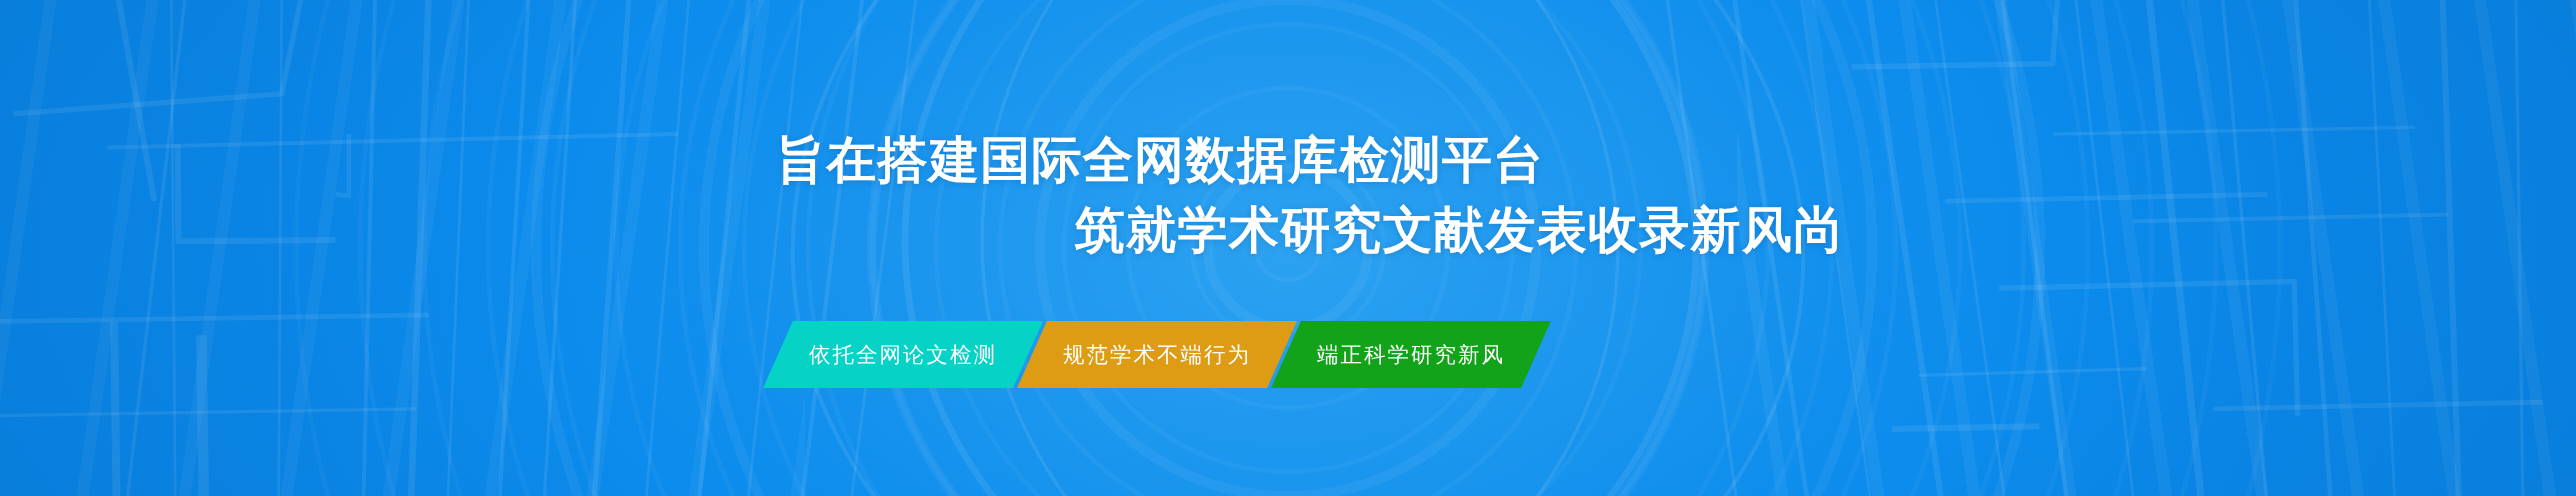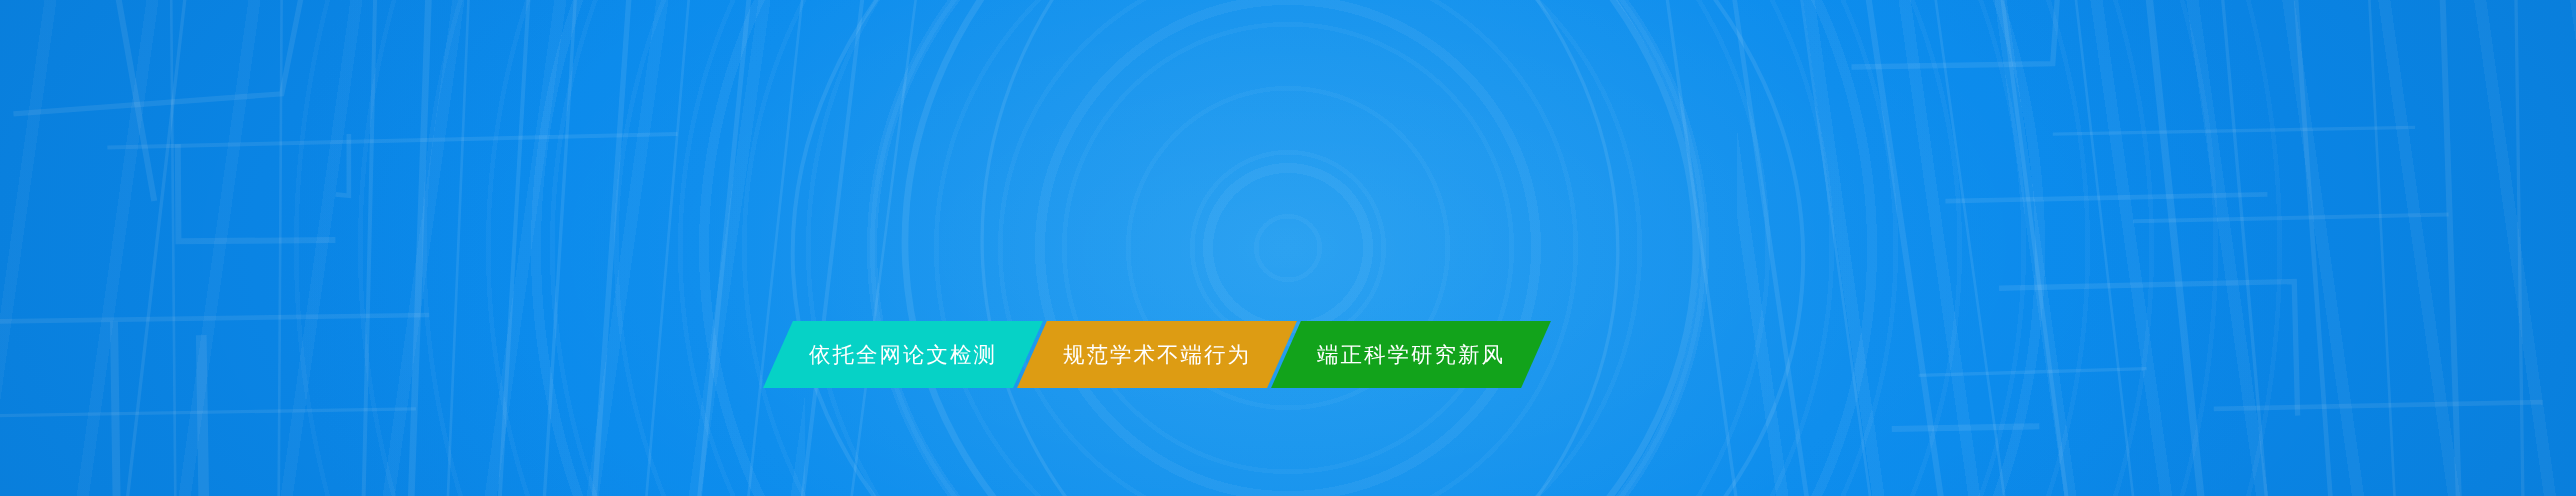--- a/index.html
+++ b/index.html
@@ -224,20 +224,24 @@
       <path d="M1660 -120 C1380 180, 1400 620, 1720 880" stroke-width="5"></path>
       <path d="M2300 -120 C2620 180, 2600 620, 2260 880" stroke-width="10"></path>
       <path d="M2190 -120 C2500 180, 2480 620, 2160 880" stroke-width="5"></path>
       <path d="M1430 -140 C1080 180, 1100 650, 1490 920" stroke-width="6"></path>
       <path d="M2430 -140 C2790 180, 2770 650, 2390 920" stroke-width="6"></path>
     </g>
   </svg>
 
   <div class="bg-vign"></div>
 
+  <div class="headline">
+    <div class="hl-line hl-line-1">旨在搭建国际全网数据库检测平台</div>
+    <div class="hl-line hl-line-2">筑就学术研究文献发表收录新风尚</div>
+  </div>
 
   <div class="badges">
     <div class="badge badge-1">
       <span class="badge-label">依托全网论文检测</span>
     </div>
     <div class="badge badge-2">
       <span class="badge-label">规范学术不端行为</span>
     </div>
     <div class="badge badge-3">
       <span class="badge-label">端正科学研究新风</span>

